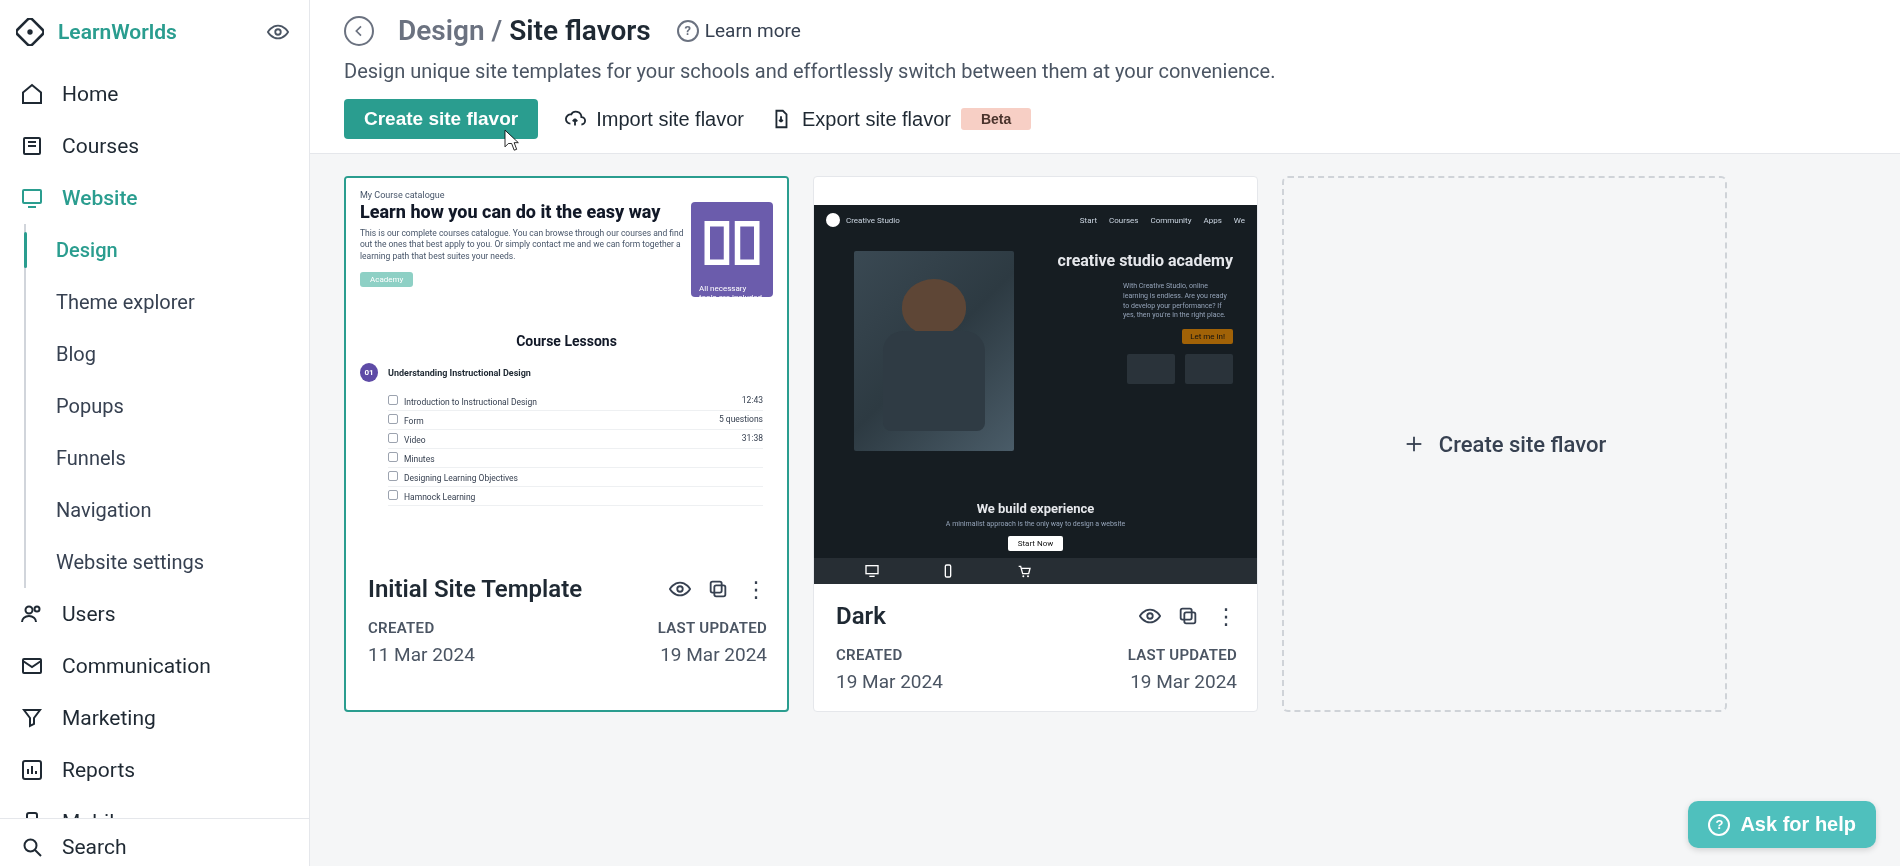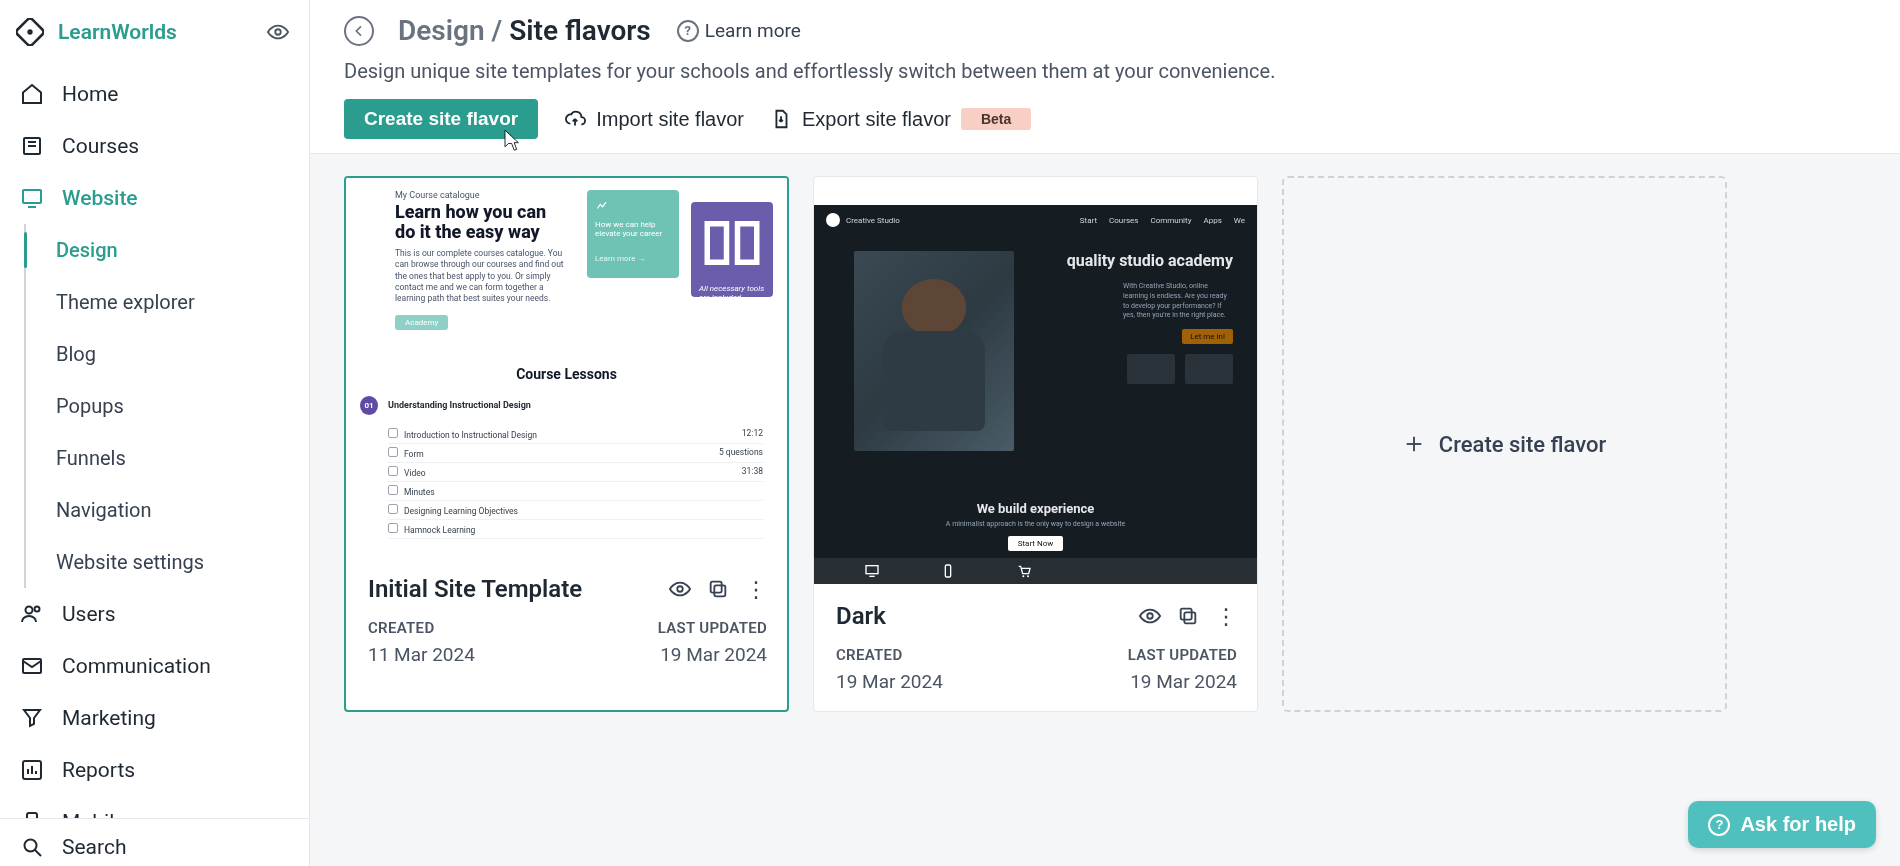--- a/index.html
+++ b/index.html
@@ -117,21 +117,21 @@
     width:445px; background:#fff; border:1px solid #e5e7eb; border-radius:4px;
     display:flex; flex-direction:column;
     overflow:hidden;
   }
   .card.live { border:2px solid #2a9d8f; }
   .live-banner {
     height:46px; background:#2a9d8f; color:#fff; display:flex; align-items:center; justify-content:center;
     gap:10px; font-size:20px; font-weight:500;
   }
   .preview1-body, .preview2-body { height: 379px; background:#fff; overflow:hidden; position:relative; padding:12px 14px; }
-  .mini-hero { display:flex; gap:22px;margin-left:35px; }
+  .mini-hero { display:flex; gap:10px; }
   .mini-hero-left { flex:1; }
   .mini-hero-left .over { font-size:9px; color:#475569; }
   .mini-hero-left h2 { font-size:18px; font-weight:800; margin-top:2px; line-height:1.1; color:#111827;}
   .mini-hero-left p { font-size:8.5px; color:#475569; margin-top:6px; line-height:1.35; }
   .mini-hero-left .chip { display:inline-block; background:#8ed0c5; color:#fff; font-size:8px; padding:3px 10px; border-radius:3px; margin-top:10px; }
   .mini-card-a {
     width:92px; height:88px; background:#6fc3b4; border-radius:4px; color:#fff; padding:8px; font-size:8px;
   }
   .mini-card-a .ic2 { width:14px; height:14px; }
   .mini-card-b {
@@ -374,48 +374,39 @@
 
       <div class="card live">
         <div class="preview1-body">
           <div class="mini-hero">
             <div class="mini-hero-left">
               <div class="over">My Course catalogue</div>
               <h2>Learn how you can do it the easy way</h2>
               <p>This is our complete courses catalogue. You can browse through our courses and find out the ones that best apply to you. Or simply contact me and we can form together a learning path that best suites your needs.</p>
               <span class="chip">Academy</span>
             </div>
-            <div>
-              <div class="mini-card-a">
-                <svg class="ic2" viewBox="0 0 24 24">
-                    <path d="M4 18 9 11l4 4 6-8" fill="none" stroke="#fff" stroke-width="2"></path>
-                  </svg>
-                <div style="margin-top:6px">How we can help elevate your career</div>
-                <div style="margin-top:16px;opacity:.85">Learn more →</div>
-              </div>
-            </div>
-            <div style="margin-left:-10px;font-style:italic;">
+            <div style="margin-left:-10px;">
               <div class="mini-card-b">
                 <svg class="ic2" viewBox="0 0 24 24">
                     <path d="M3 5h7v14H3zM14 5h7v14h-7z" fill="none" stroke="#fff" stroke-width="2"></path>
                   </svg>
                 <div style="margin-top:6px">All necessary tools are included</div>
                 <div style="margin-top:24px;opacity:.85">Learn more →</div>
               </div>
             </div>
           </div>
           <div class="mini-section">Course Lessons</div>
           <div class="mini-lesson-title">
             <span class="mini-pill">01</span>
             <span>Understanding Instructional Design</span>
           </div>
           <div class="mini-rows">
             <div class="mini-row">
                 <span><span class="ri"></span><span>Introduction to Instructional Design</span></span>
-                <span>12:12</span>
+                <span>12:43</span>
               </div>
             <div class="mini-row">
                 <span><span class="ri"></span><span>Form</span></span>
                 <span>5 questions</span>
               </div>
             <div class="mini-row">
                 <span><span class="ri"></span><span>Video</span></span>
                 <span>31:38</span>
               </div>
             <div class="mini-row">
@@ -467,21 +458,21 @@
             <span class="sp"></span>
             <span class="menu">Start</span>
             <span class="menu">Courses</span>
             <span class="menu">Community</span>
             <span class="menu">Apps</span>
             <span class="menu">We</span>
           </div>
           <div class="dark-hero">
             <div class="dark-hero-img"></div>
             <div class="dark-hero-txt">
-              <h2>quality studio academy</h2>
+              <h2>creative studio academy</h2>
               <p>With Creative Studio, online learning is endless. Are you ready to develop your performance? If yes, then you're in the right place.</p>
               <span class="wbtn">Let me in!</span>
               <div class="dark-thumbs">
                 <div class="t"></div>
                   <div class="t"></div>
               </div>
             </div>
           </div>
           <div class="dark-section">
             <h3>We build experience</h3>

